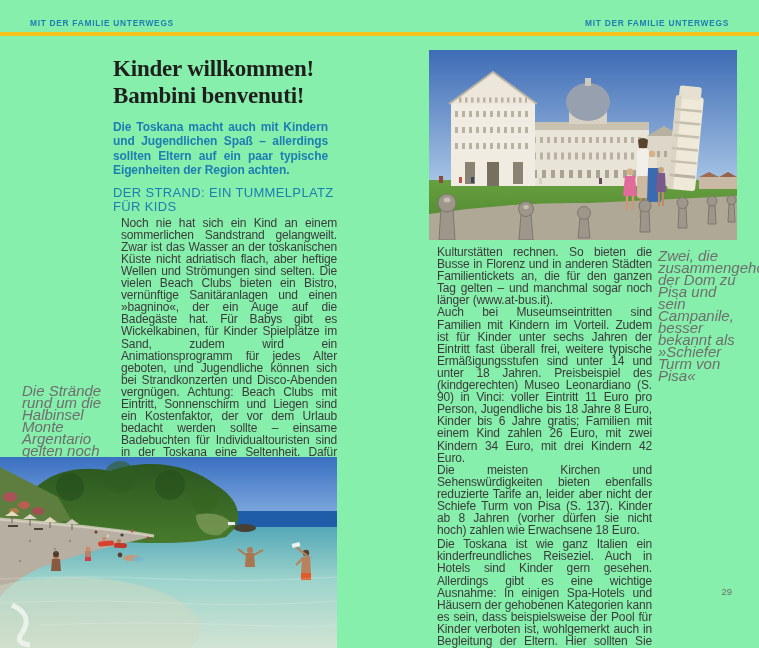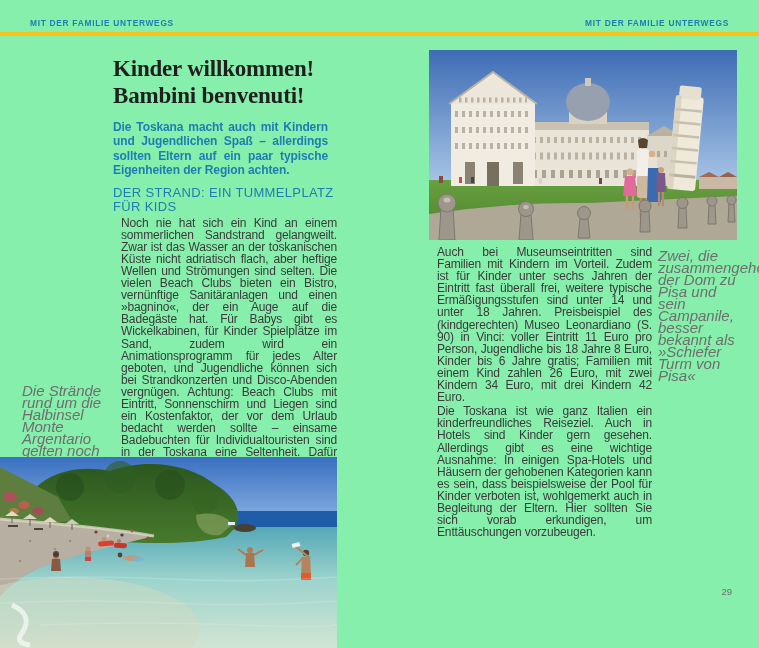--- a/index.html
+++ b/index.html
@@ -269,21 +269,23 @@
         <path d="M299,172 L300,154 L305,154 L306,172 Z"></path>
           <circle cx="302.5" cy="150" r="4.6"></circle>
       </g>
       <ellipse cx="18" cy="150" rx="3.5" ry="2.5" fill="#c6bfb2"></ellipse>
       <ellipse cx="97" cy="157" rx="2.8" ry="2" fill="#c6bfb2"></ellipse>
     </svg>
   </div>
 
   <div class="col-right">
     <div class="body-text">
+      <p>Kulturstätten rechnen. So bieten die Busse in Florenz und in anderen Städten Familientickets an, die für den ganzen Tag gelten – und manchmal sogar noch länger (www.at-bus.it).</p>
       <p>Auch bei Museumseintritten sind Familien mit Kindern im Vorteil. Zudem ist für Kinder unter sechs Jahren der Eintritt fast überall frei, weitere typische Ermäßigungsstufen sind unter 14 und unter 18 Jahren. Preisbeispiel des (kindgerechten) Museo Leonardiano (S. 90) in Vinci: voller Eintritt 11 Euro pro Person, Jugendliche bis 18 Jahre 8 Euro, Kinder bis 6 Jahre gratis; Familien mit einem Kind zahlen 26 Euro, mit zwei Kindern 34 Euro, mit drei Kindern 42 Euro.</p>
+      <p>Die meisten Kirchen und Sehenswürdigkeiten bieten ebenfalls reduzierte Tarife an, leider aber nicht der Schiefe Turm von Pisa (S. 137). Kinder ab 8 Jahren (vorher dürfen sie nicht hoch) zahlen wie Erwachsene 18 Euro.</p>
     </div>
     <div class="body-text">Die Toskana ist wie ganz Italien ein kinderfreundliches Reiseziel. Auch in Hotels sind Kinder gern gesehen. Allerdings gibt es eine wichtige Ausnahme: In einigen Spa-Hotels und Häusern der gehobenen Kategorien kann es sein, dass beispielsweise der Pool für Kinder verboten ist, wohlgemerkt auch in Begleitung der Eltern. Hier sollten Sie sich vorab erkundigen, um Enttäuschungen vorzubeugen.</div>
   </div>
 
   <div class="margin-note right-note">Zwei, die zusammengehören: der Dom zu Pisa und sein Campanile, besser bekannt als »Schiefer Turm von Pisa«</div>
 
   <div class="page-number">29</div>
 
 </div>
 

